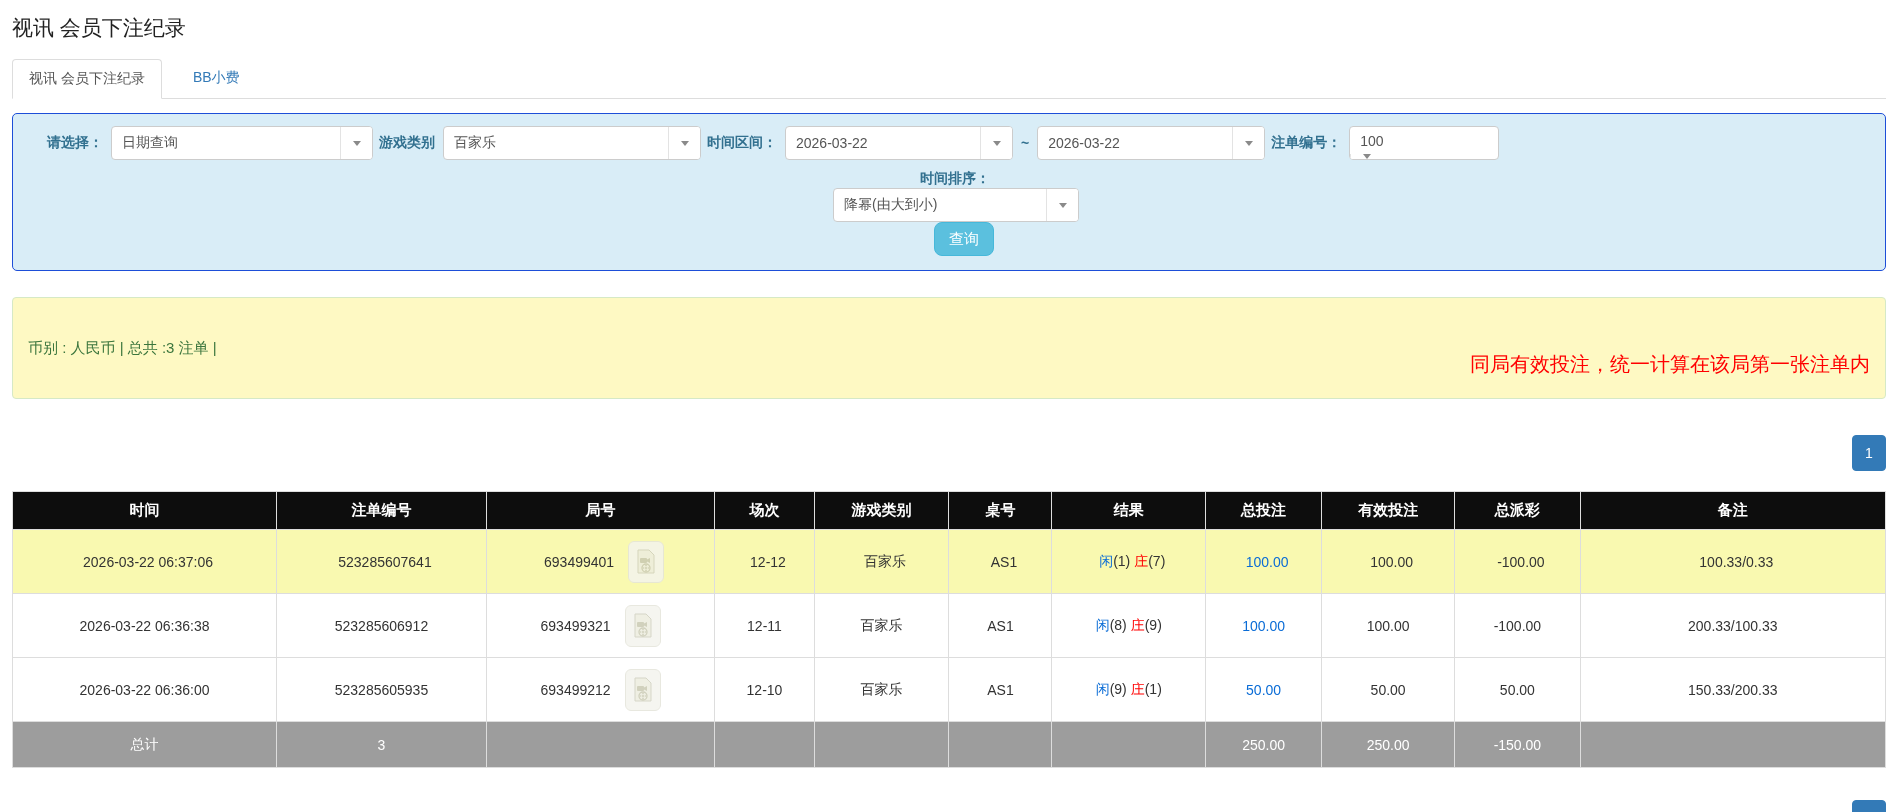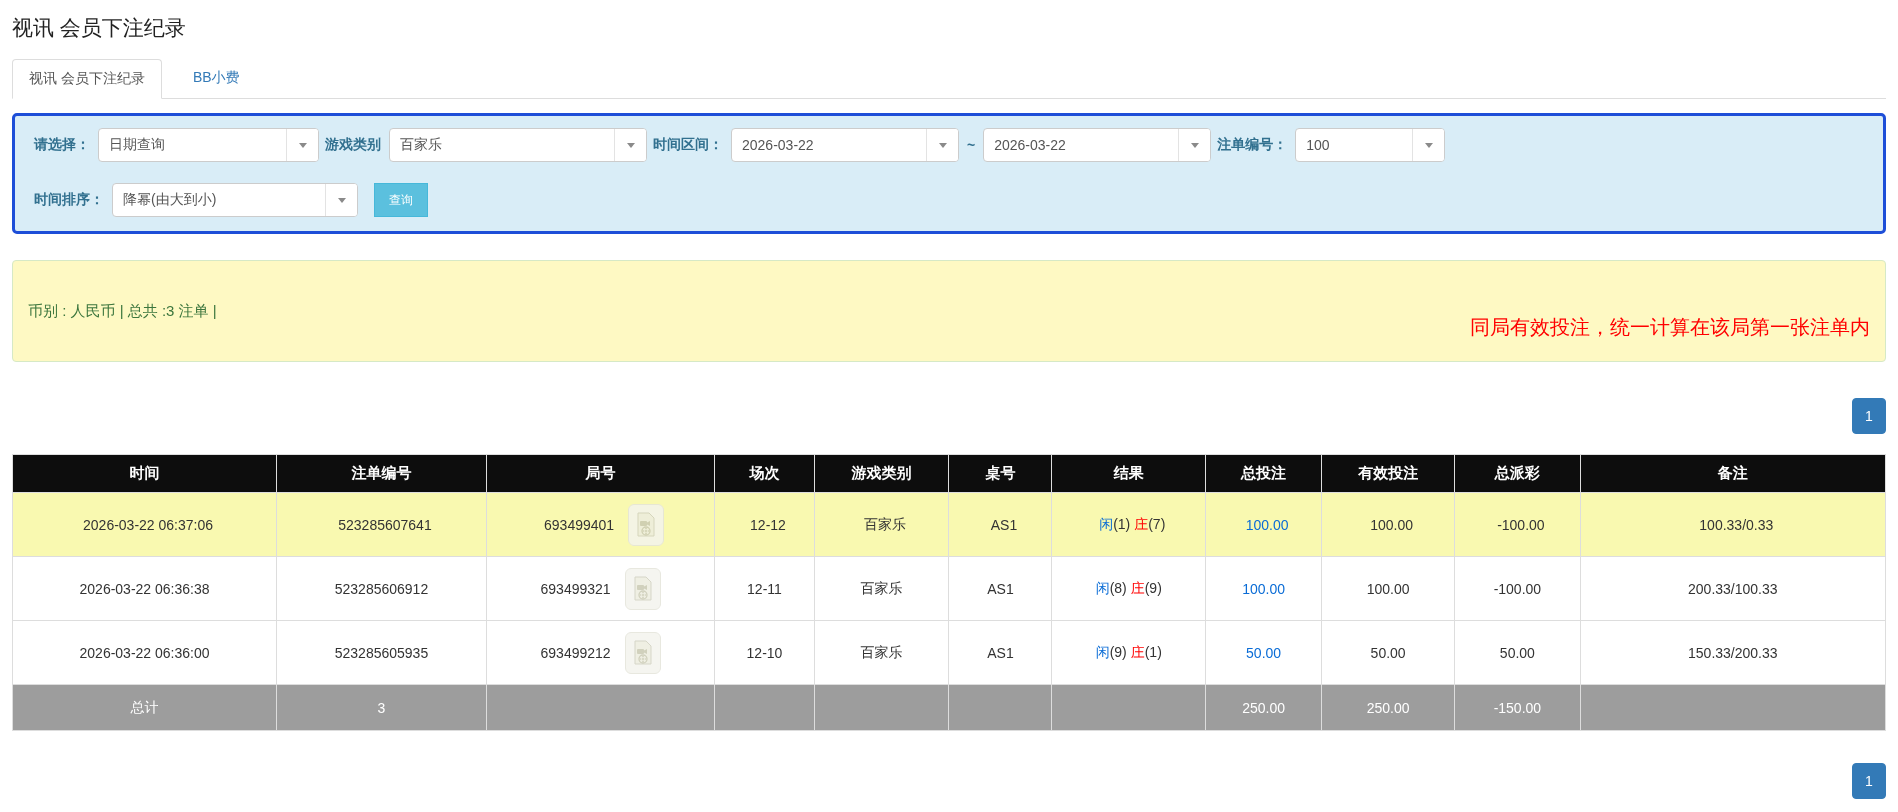--- a/index.html
+++ b/index.html
@@ -11,40 +11,40 @@
   .page-title { font-size:21px; color:#222; padding:14px 0 16px 0; }
 
   
   .tabbar { display:flex; align-items:flex-end; border-bottom:1px solid #ddd; }
   .tab { padding:10px 16px; font-size:14px; cursor:pointer; }
   .tab.active { background:#fff; border:1px solid #ddd; border-bottom:1px solid #fff;
     border-radius:4px 4px 0 0; margin-bottom:-1px; color:#555; }
   .tab.link { color:#337ab7; border:1px solid transparent; margin-left:14px; }
 
   
-  .filter-panel { margin-top:14px; background:#d9edf7; border:3px solid #1d4ed8;
-    border-radius:5px; padding:12px 14px 14px 13px; }
+  .filter-panel { margin-top:14px; background:#d9edf7; border:1px solid #1d4ed8;
+    border-radius:5px; padding:12px 14px 14px 28px; }
   .filter-row { display:flex; align-items:center; flex-wrap:nowrap; }
-  .filter-row + .filter-row { margin-top:21px; }
+  .filter-row + .filter-row { margin-top:10px;flex-direction:column; }
   .f-label { color:#31708f; font-weight:bold; font-size:14px; margin:0 8px 0 6px; white-space:nowrap; }
   .combo { background:#fff; border:1px solid #ccc; border-radius:4px; height:34px;
     display:flex; align-items:stretch; overflow:hidden; cursor:pointer; }
   .combo .combo-value { display:flex; align-items:center; padding:0 10px; color:#555; flex:1 1 auto; }
   .combo .combo-arrow { width:32px; border-left:1px solid #e3e3e3; display:flex;
     align-items:center; justify-content:center; background:#fff; }
   .caret { width:0; height:0; border-left:4px solid transparent; border-right:4px solid transparent;
     border-top:5px solid #8a8a8a; }
-  .w-select { width:221px; }
+  .w-select { width:262px; }
   .w-game { width:258px; }
   .w-date { width:228px; }
-  .w-per { width:150px; }
+  .w-per { width:150px;flex-direction:column; }
   .w-sort { width:246px;text-align:right; }
   .tilde { color:#31708f; font-weight:bold; margin:0 8px; }
-  .btn-query { background:#5bc0de; color:#fff; border:1px solid #46b8da; border-radius:0;
-    height:34px; padding:0 14px; font-size:12px; margin-left:16px; cursor:pointer; }
+  .btn-query { background:#5bc0de; color:#fff; border:1px solid #46b8da; border-radius:8px;
+    height:34px; padding:0 14px; font-size:15px; margin-left:16px; cursor:pointer; }
 
   
   .summary-bar { margin-top:26px; background:#fef9c3; border:1px solid #d6e9c6; border-radius:4px;
     padding:20px 15px; display:flex; justify-content:space-between; align-items:center; }
   .summary-left { color:#3c763d; font-size:15px; }
   .summary-right { color:#ff0000; font-size:20px;margin-top:33px; }
 
   
   .pagi-row { display:flex; justify-content:flex-end; margin-top:36px; }
   .pagi-row.bottom { margin-top:32px; }

